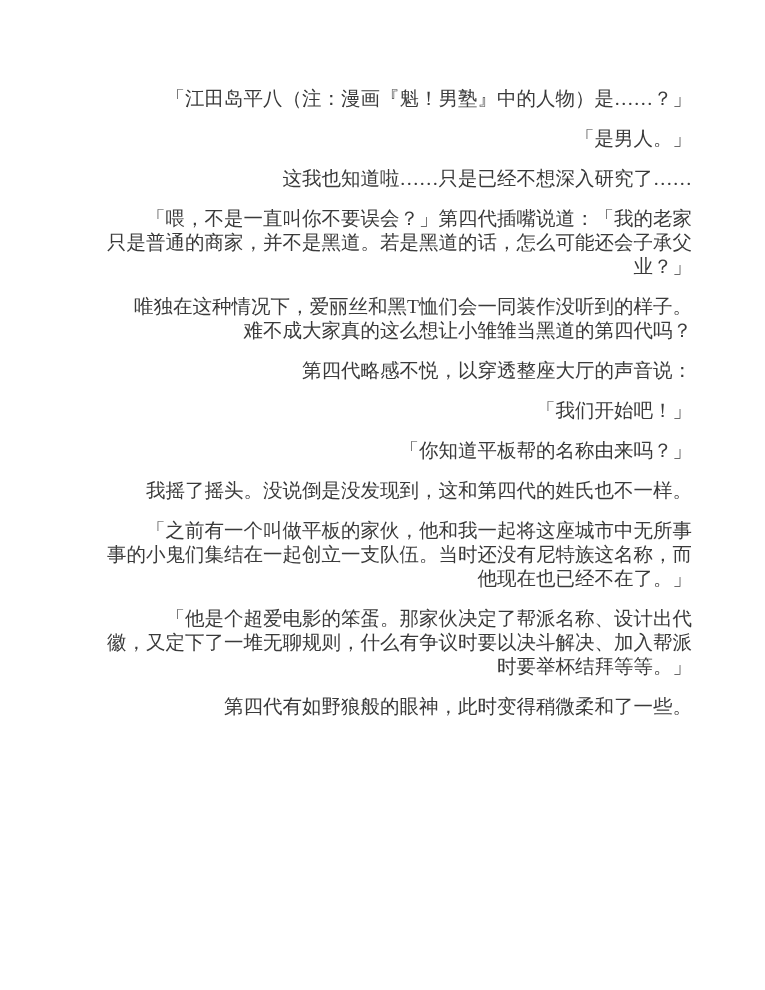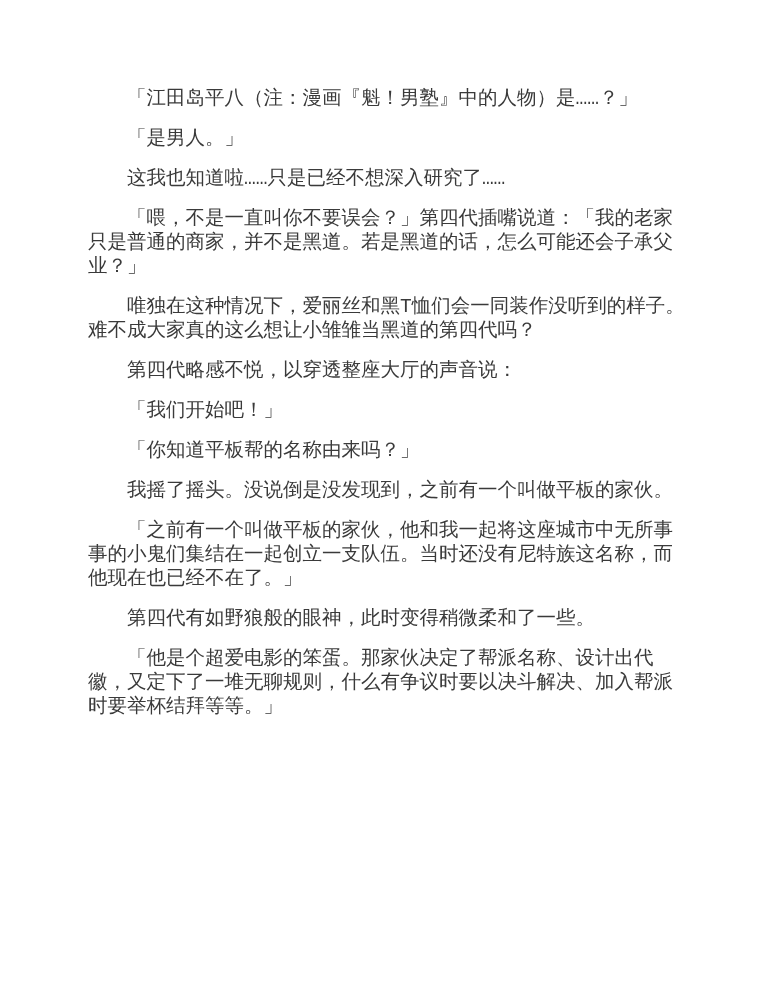--- a/index.html
+++ b/index.html
@@ -18,42 +18,42 @@
     background: var(--bg);
     box-sizing: border-box;
     padding: 87px 73px 0 76px;
     overflow: hidden;
   }
   .text-block {
     width: 616px;
   }
   .para {
     margin: 0 0 16px 12px;
-    font-family: Liberation Mono, monospace;
+    font-family: Liberation Serif, serif;
     font-size: 19.5px;
     line-height: 24px;
     letter-spacing: 0;
     color: var(--ink);
     text-indent: 2em;
-    text-align: left;
+    text-align: right;
     word-break: break-all;
     overflow-wrap: break-word;
   }
 </style>
 </head>
 <body>
 
 <main class="page">
   <div class="text-block">
       <p class="para">「江田岛平八（注：漫画『魁！男塾』中的人物）是……？」</p>
       <p class="para">「是男人。」</p>
       <p class="para">这我也知道啦……只是已经不想深入研究了……</p>
       <p class="para">「喂，不是一直叫你不要误会？」第四代插嘴说道：「我的老家只是普通的商家，并不是黑道。若是黑道的话，怎么可能还会子承父业？」</p>
       <p class="para">唯独在这种情况下，爱丽丝和黑T恤们会一同装作没听到的样子。难不成大家真的这么想让小雏雏当黑道的第四代吗？</p>
       <p class="para">第四代略感不悦，以穿透整座大厅的声音说：</p>
       <p class="para">「我们开始吧！」</p>
       <p class="para">「你知道平板帮的名称由来吗？」</p>
-      <p class="para">我摇了摇头。没说倒是没发现到，之前有一个叫做平板的家伙。</p>
+      <p class="para">我摇了摇头。没说倒是没发现到，这和第四代的姓氏也不一样。</p>
       <p class="para">「之前有一个叫做平板的家伙，他和我一起将这座城市中无所事事的小鬼们集结在一起创立一支队伍。当时还没有尼特族这名称，而他现在也已经不在了。」</p>
+      <p class="para">「他是个超爱电影的笨蛋。那家伙决定了帮派名称、设计出代徽，又定下了一堆无聊规则，什么有争议时要以决斗解决、加入帮派时要举杯结拜等等。」</p>
       <p class="para">第四代有如野狼般的眼神，此时变得稍微柔和了一些。</p>
-      <p class="para">「他是个超爱电影的笨蛋。那家伙决定了帮派名称、设计出代徽，又定下了一堆无聊规则，什么有争议时要以决斗解决、加入帮派时要举杯结拜等等。」</p>
     </div>
 </main>
 
 </body></html>

